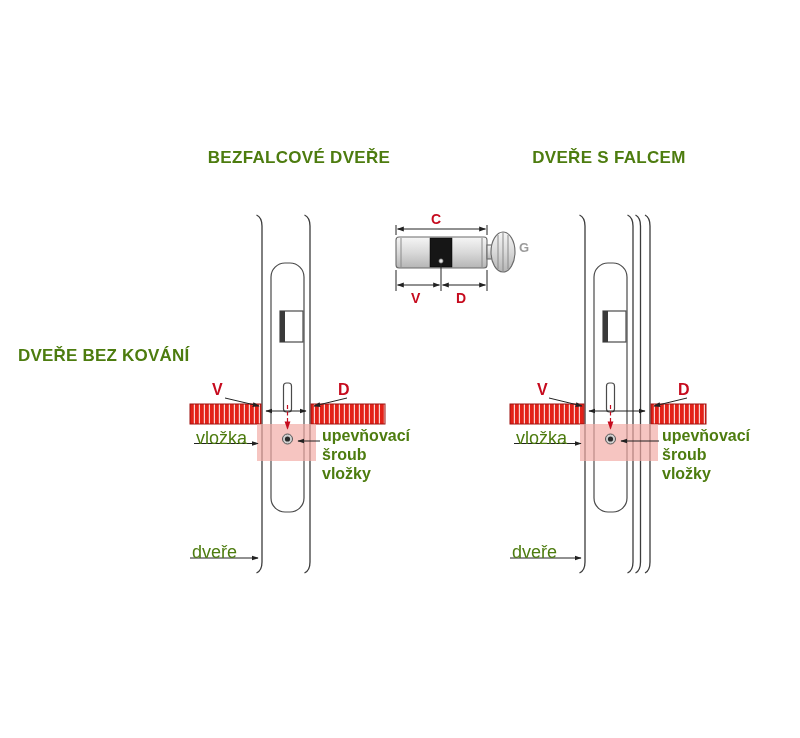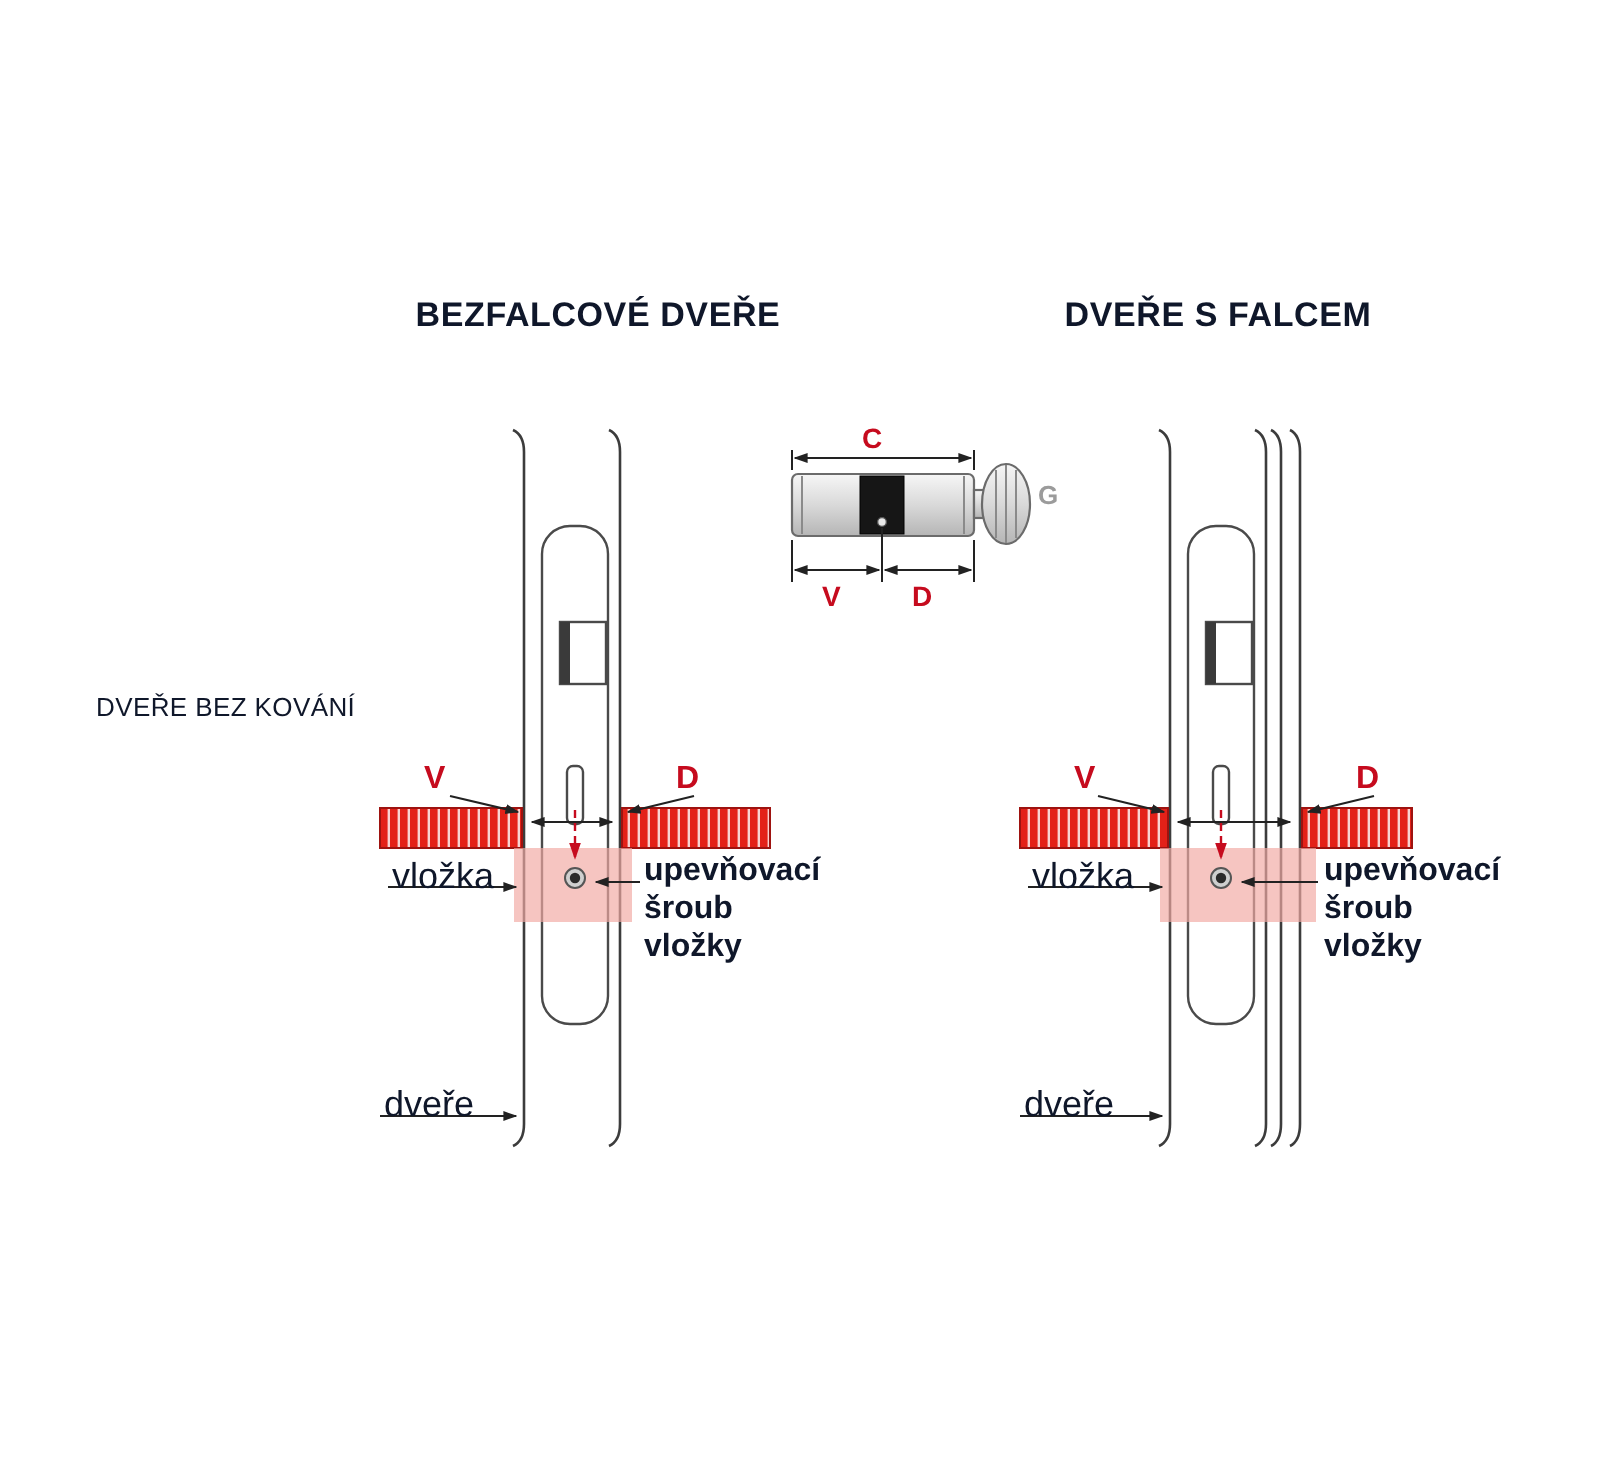--- a/index.html
+++ b/index.html
@@ -1,22 +1,22 @@
 <!DOCTYPE html>
 <html style="--accent_red: #c60b1e; --ruler_red: #e32118; --highlight_pink: #f2a9a4;"><head>
 <meta charset="utf-8">
 <style>
   * { margin:0; padding:0; box-sizing:border-box; }
   html,body { background:#ffffff; }
   body { font-family:"Liberation Sans", sans-serif; }
   .stage { position:relative; width:800px; height:738px; background:#fff; overflow:hidden; }
   .stage svg { position:absolute; left:0; top:0; }
-  .lbl { position:absolute; color:#0f172a; white-space:nowrap; }
+  .lbl { position:absolute; color:#4d7c0f; white-space:nowrap; }
   .title { font-size:17px; font-weight:700; letter-spacing:.3px; text-align:center; }
-  .side-title { font-size:13px; font-weight:400; letter-spacing:.2px;margin-left:30px; }
+  .side-title { font-size:17px; font-weight:700; letter-spacing:.2px; }
   .dim { font-size:16px; font-weight:700; color:var(--accent_red,#c60b1e); }
   .dim-sm { font-size:14px; font-weight:700; color:var(--accent_red,#c60b1e); }
   .g-lbl { font-size:13px; font-weight:700; color:#9b9b9b; }
   .small { font-size:18px; }
   .small-b { font-size:16px; font-weight:700; width:94px; line-height:1.2; white-space:normal; }
   
   .line { fill:none; stroke:#3c3c3c; stroke-width:1.3; }
   .plate { fill:#ffffff; stroke:#4a4a4a; stroke-width:1.2; }
   .darkfill { fill:#3a3a3a; stroke:none; }
   .pink { fill:var(--highlight_pink,#f2a9a4); opacity:.68; }

